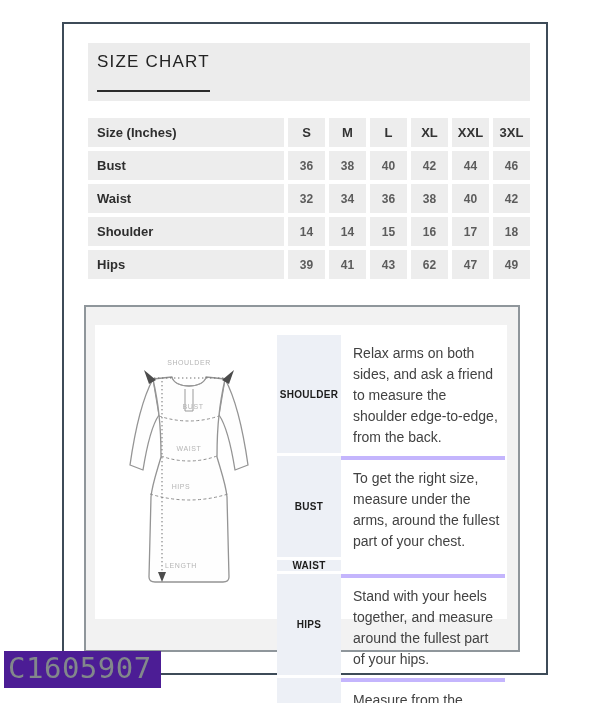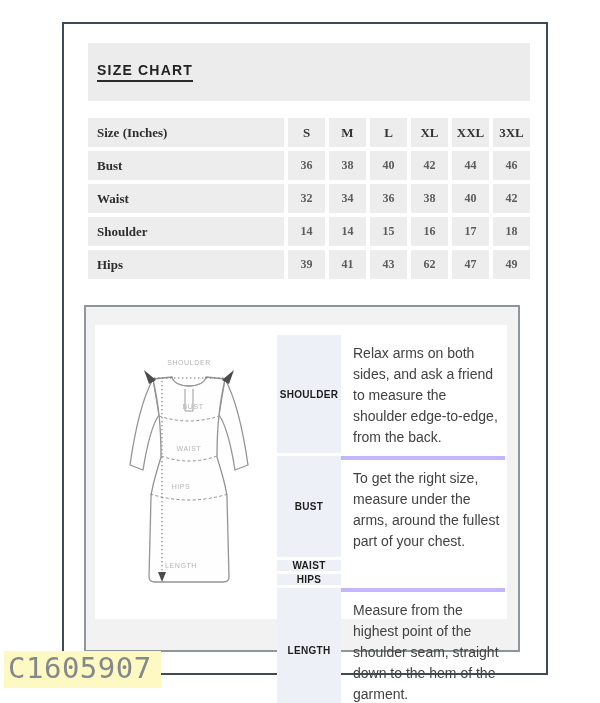--- a/index.html
+++ b/index.html
@@ -12,29 +12,29 @@
     position:absolute;left:62px;top:22px;width:482px;height:649px;
     border:2px solid #3d4b58;background:#fff;
   }
   
   .header-band{
     position:absolute;left:24px;top:19px;width:442px;height:58px;
     background:#ececec;display:flex;align-items:center;box-sizing:border-box;
     padding-left:9px;
   }
   .chart-title{
-    font-size:14px;font-weight:bold;letter-spacing:1.2px;color:#232323;
-    border-bottom:2px solid #2b2b2b;padding-bottom:2px;line-height:1.15;
+    font-size:17px;font-weight:normal;letter-spacing:1.2px;color:#232323;
+    border-bottom:2px solid #2b2b2b;padding-bottom:18px;line-height:1.15;
   }
   
   .size-table{
     position:absolute;left:24px;top:94px;width:442px;
     display:flex;flex-direction:column;gap:4px;
   }
-  .srow{display:flex;gap:4px;height:29px;font-family:Liberation Serif, serif;}
+  .srow{display:flex;gap:4px;height:29px;}
   .srow .cell{background:#ededed;display:flex;align-items:center;box-sizing:border-box;}
   .srow .rlabel{width:196px;padding-left:9px;font-size:13px;font-weight:bold;color:#2e2e2e;}
   .srow .vcell{flex:1;justify-content:center;font-size:12px;font-weight:bold;color:#5c5c5c;}
   .srow.head .vcell{color:#333333;font-size:13px;}
   
   .guide-panel{
     position:absolute;left:20px;top:281px;width:436px;height:347px;
     border:2px solid #8f969b;background:#f2f2f2;box-sizing:border-box;
   }
   .guide-inner{
@@ -62,21 +62,21 @@
   .dress-svg .outline{fill:#fefefe;stroke:#949494;stroke-width:1.3;stroke-linejoin:round;}
   .dress-svg .thin{fill:none;stroke:#9a9a9a;stroke-width:1;}
   .dress-svg .dash{fill:none;stroke:#8f8f8f;stroke-width:1;stroke-dasharray:3 2.4;}
   .dress-svg .dots{fill:none;stroke:#6f6f6f;stroke-width:1;stroke-dasharray:1.4 2.6;}
   .dress-svg .marker{fill:#4c4c4c;stroke:none;}
   .dress-svg text{fill:#b5b5b5;font-family:"Liberation Sans",sans-serif;font-size:7px;letter-spacing:0.6px;}
   
   .watermark{
     position:absolute;left:4px;top:651px;z-index:5;
     font-family:"DejaVu Sans Mono", monospace;font-size:29px;
-    color:#82888b;background:#fef9c3;padding:0 9px 3px 4px;letter-spacing:0.5px;
+    color:#82888b;background:#4c1d95;padding:0 9px 3px 4px;letter-spacing:0.5px;
   }
 </style>
 </head>
 <body>
 
 <div class="outer-box">
 
   <div class="header-band">
     <span class="chart-title">SIZE CHART</span>
   </div>
@@ -174,20 +174,21 @@
         </div>
         <div class="mrow mrow-bust">
           <div class="mlabel">BUST</div>
           <div class="mdesc">To get the right size, measure under the arms, around the fullest part of your chest.</div>
         </div>
         <div class="mrow mrow-waist">
           <div class="mlabel">WAIST</div>
         </div>
         <div class="mrow mrow-hips">
           <div class="mlabel">HIPS</div>
+          <div class="mdesc">Stand with your heels together, and measure around the fullest part of your hips.</div>
         </div>
         <div class="mrow mrow-length">
           <div class="mlabel">LENGTH</div>
           <div class="mdesc">Measure from the highest point of the shoulder seam, straight down to the hem of the garment.</div>
         </div>
       </div>
 
     </div>
   </div>
 </div>

